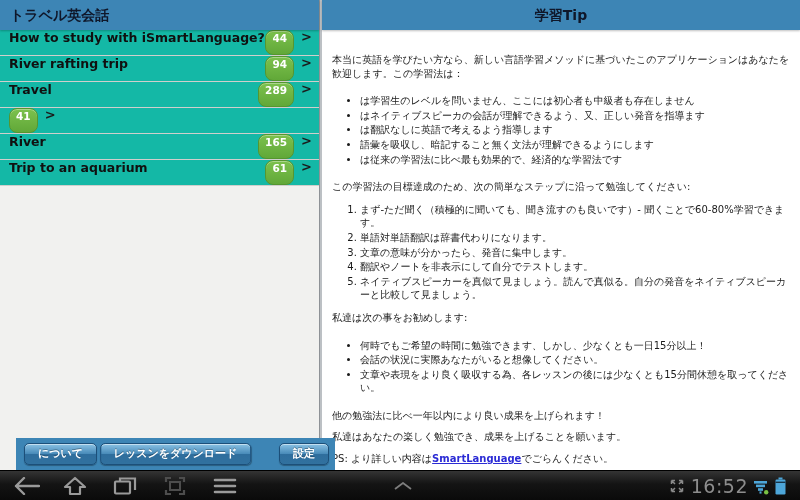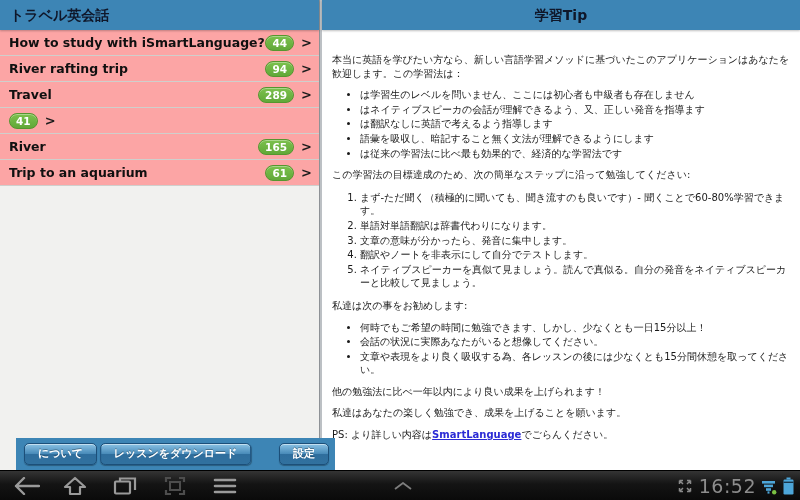--- a/index.html
+++ b/index.html
@@ -13,22 +13,22 @@
   .panel-divider { position:absolute; left:319px; top:0; width:3px; height:470px;
     background:#bcc0c4; border-left:1px solid #8e9296; }
   .panel-header {
     height:30px; background:#3d85b5; color:#0f172a; font-weight:bold;
     font-size:14px; line-height:30px; box-shadow:0 1px 2px rgba(0,0,0,.25);
     position:relative; z-index:2;
   }
   .panel-header.left { padding-left:10px; text-align:left; }
   .panel-header.right { text-align:center; }
   .lesson-row {
-    height:26px; display:flex; align-items:center; padding:0 7px 0 9px;
-    background:#fca5a5; border-bottom:1px solid #cfcfcc; cursor:pointer;
+    height:26px; display:flex; padding:0 7px 0 9px;
+    background:#14b8a6; border-bottom:1px solid #cfcfcc; cursor:pointer;
   }
   .lesson-label { flex:1; font-size:12.5px; font-weight:bold; color:#101010;
     white-space:nowrap; overflow:hidden; }
   .badge {
     background:linear-gradient(#7cc14d,#61a838); border:1px solid #55962f;
     border-radius:8px; color:#fff; font-size:10.5px; font-weight:bold;
     padding:1px 6px; min-width:26px; text-align:center;
     box-shadow:inset 0 1px 0 rgba(255,255,255,.35);
   }
   .row-chevron { width:13px; text-align:right; font-size:13px; font-weight:900;
@@ -47,33 +47,33 @@
     text-shadow:0 -1px 0 rgba(0,0,0,.3);
     font-family:"DejaVu Sans","Liberation Sans",sans-serif;
   }
   .btn-about { left:8px; }
   .btn-download { left:50%; transform:translateX(-50%); }
   .btn-settings { right:6px; }
   
   .right-panel { position:absolute; left:322px; top:0; width:478px; height:470px; background:#ffffff; }
   .rp-content { padding:15px 10px 0 10px; font-size:10px; line-height:1.36; color:#1a1a1a; }
   .rp-content p { margin:8px 0; }
-  .rp-content ul { margin:8px 0; padding-left:28px; list-style:disc; }
+  .rp-content ul { margin:14px 0; padding-left:28px; list-style:disc; }
   .rp-content ol { margin:9px 0; padding-left:28px; }
   .rp-content li { margin:1px 0; }
   .inline-link { color:#2b2bd5; text-decoration:underline; font-weight:bold; cursor:pointer; }
   
   .navbar {
     position:absolute; left:0; top:470px; width:800px; height:30px;
     background:linear-gradient(#343434,#141414 45%,#0a0a0a);
     border-top:1px solid #000;
   }
   .nav-icon { position:absolute; top:0; height:30px; display:flex; align-items:center;
     justify-content:center; width:30px; cursor:pointer; }
-  .nav-right { position:absolute; right:6px; top:0; height:30px; display:flex;
+  .nav-right { position:absolute; right:14px; top:0; height:30px; display:flex;
     align-items:center; gap:6px; }
   .nav-time { font-size:19px; color:#8d8d8d; letter-spacing:.5px; }
 </style>
 </head>
 <body>
 
 <div class="screen">
 
   <div class="left-panel">
     <div class="panel-header left">トラベル英会話</div>

